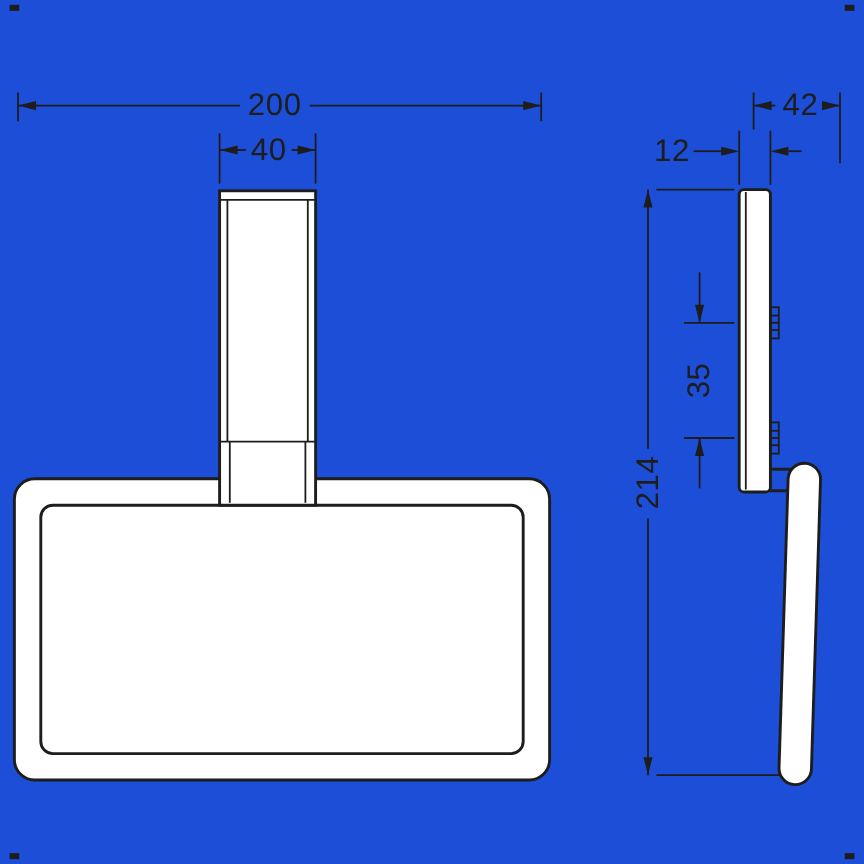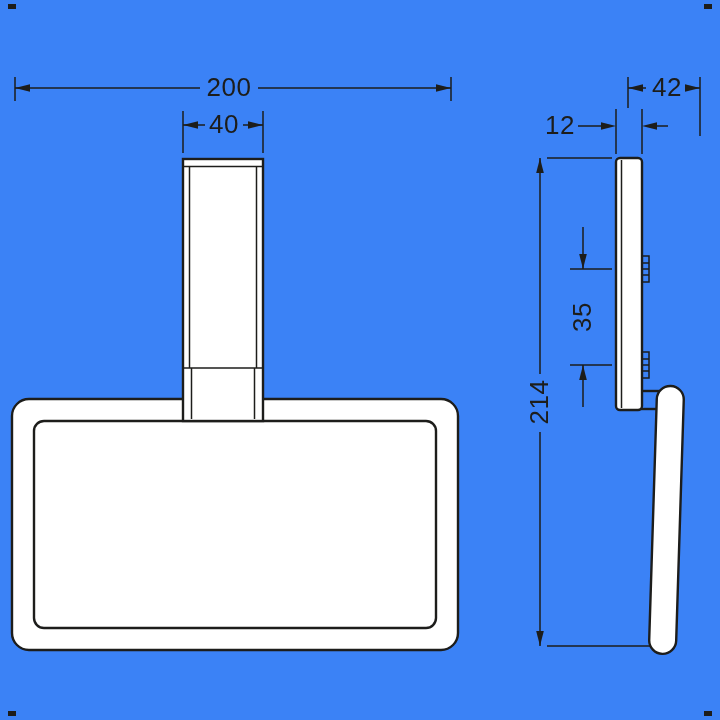--- a/index.html
+++ b/index.html
@@ -4,21 +4,21 @@
 <style>
   html, body {
     margin: 0;
     padding: 0;
     background: #ffffff;
   }
   .canvas {
     position: relative;
     width: 720px;
     height: 720px;
-    background: #3b82f6;
+    background: #1d4ed8;
     overflow: hidden;
   }
   svg {
     display: block;
   }
   svg text {
     font-family: "Liberation Sans", sans-serif;
     font-size: 26px;
     fill: #1d1d1b;
     letter-spacing: 0.5px;

